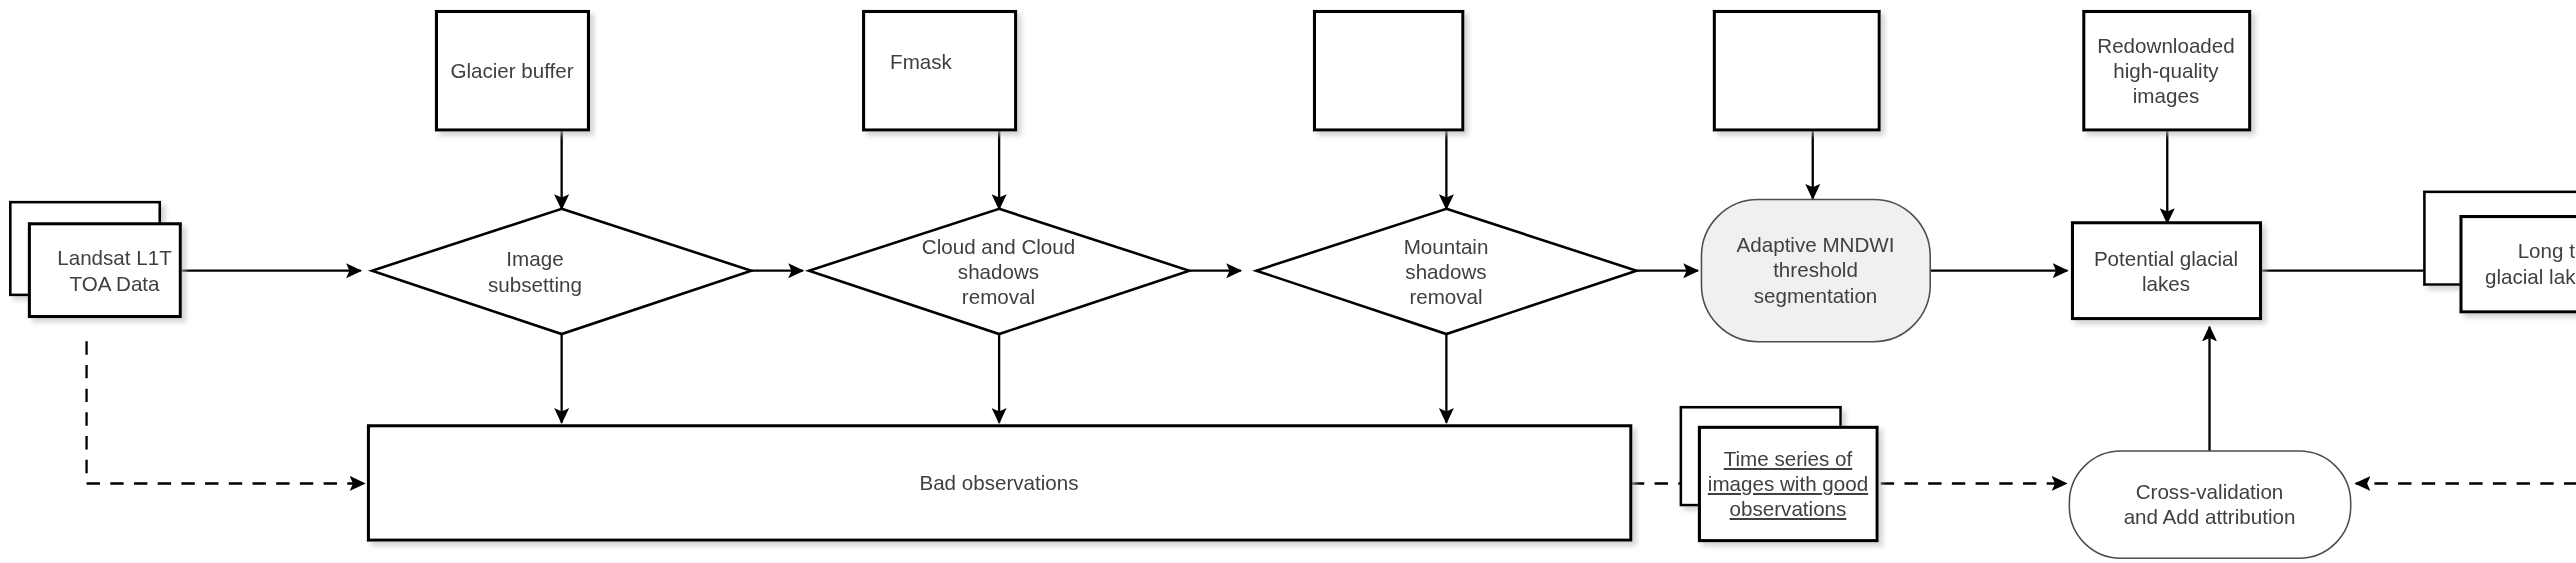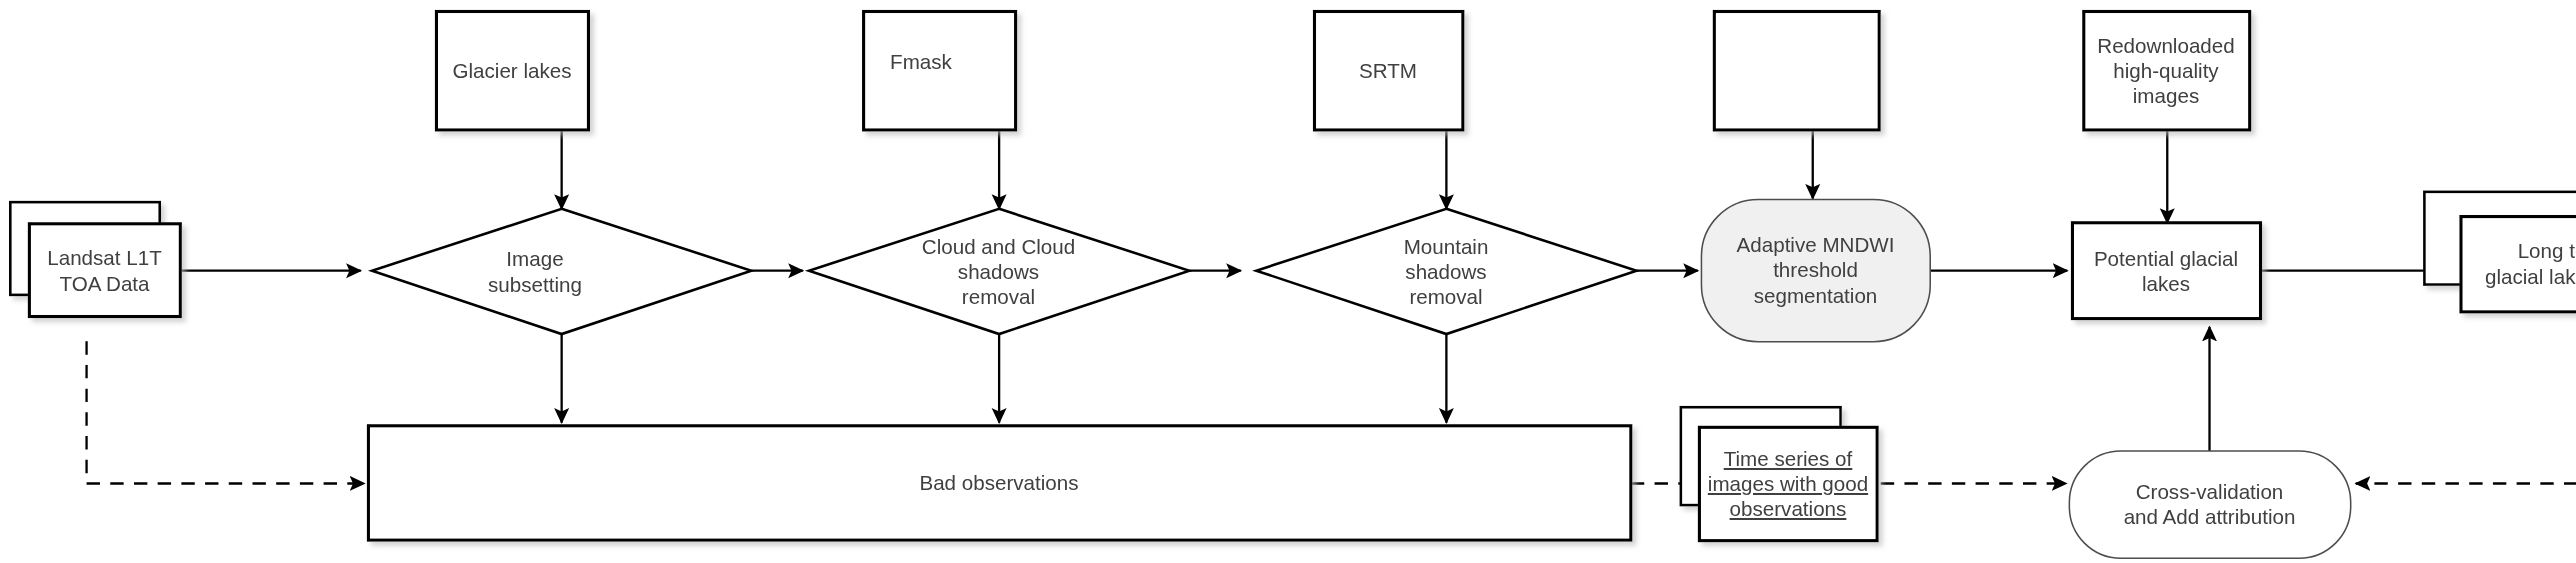--- a/index.html
+++ b/index.html
@@ -106,28 +106,27 @@
     <g>
       <polygon points="1090,405 1458,525 1090,648 722,525" fill="#ffffff" stroke="#000" stroke-width="5"></polygon>
       <polygon points="1939,405 2308,525 1939,648 1570,525" fill="#ffffff" stroke="#000" stroke-width="5"></polygon>
       <polygon points="2807,405 3176,525 2807,648 2438,525" fill="#ffffff" stroke="#000" stroke-width="5"></polygon>
     </g>
 
     <rect x="3302" y="387" width="444" height="276" rx="110" ry="110" fill="#f0f0f0" stroke="#4d4d4d" stroke-width="3"></rect>
     <rect x="4016" y="875" width="546" height="208" rx="100" ry="100" fill="#ffffff" stroke="#4d4d4d" stroke-width="3"></rect>
   </svg>
 
-  <div class="nodeText" style="left:29px;top:224px;width:151px;height:93px;">Landsat L1T
+  <div class="nodeText" style="left:29px;top:224px;width:151px;height:93px;padding-left:10px;">Landsat L1T
 TOA Data</div>
 
-  <div class="nodeText" style="left:436px;top:11.3px;width:152px;height:118px;">Glacier lakes</div>
+  <div class="nodeText" style="left:436px;top:11.3px;width:152px;height:118px;">Glacier buffer</div>
 
   <div class="nodeText" style="left:845px;top:11.3px;width:152px;height:100px;">Fmask</div>
 
-  <div class="nodeText" style="left:1314px;top:11.3px;width:148px;height:118px;">SRTM</div>
 
 
   <div class="nodeText" style="left:2078px;top:11.3px;width:176px;height:118px;">Redownloaded
 high-quality
 images</div>
 
   <div class="nodeText" style="left:432px;top:209px;width:206px;height:125px;">Image
 subsetting</div>
 
   <div class="nodeText" style="left:875px;top:209px;width:247px;height:125px;">Cloud and Cloud

